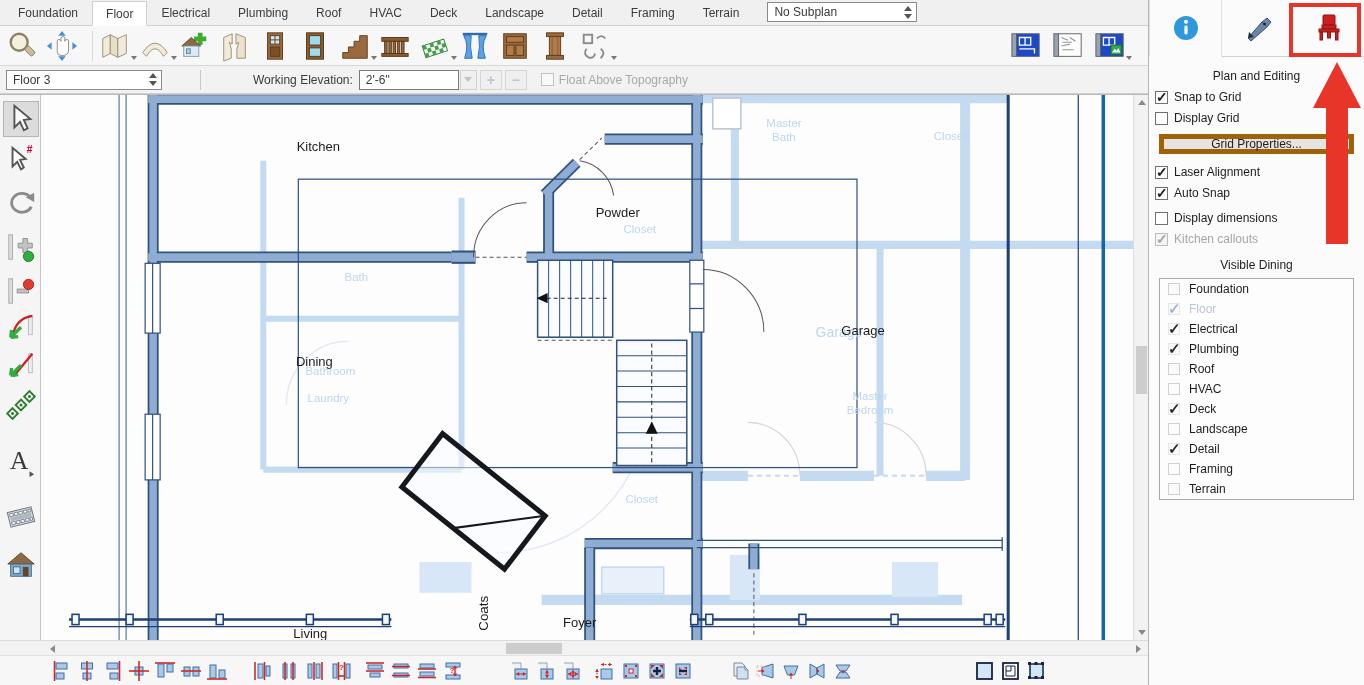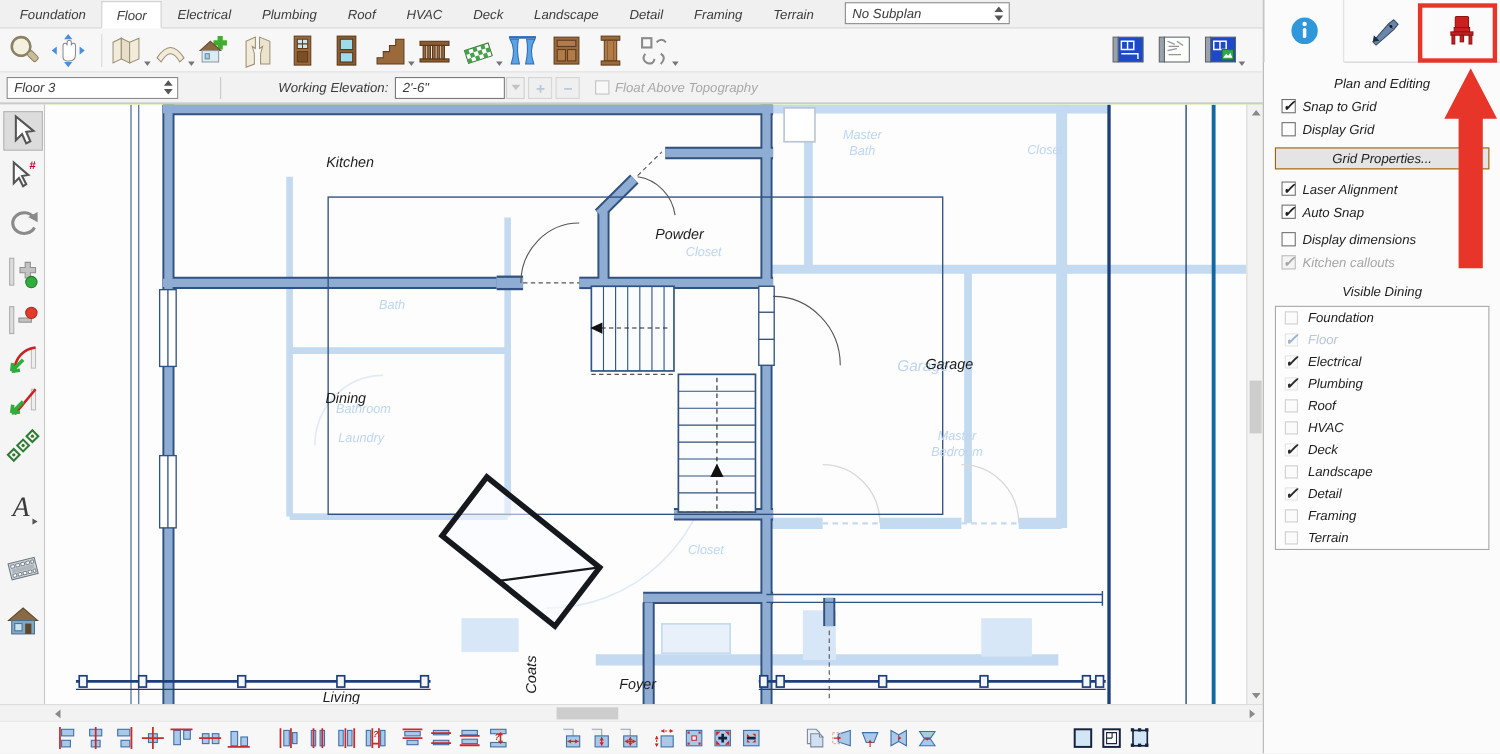--- a/index.html
+++ b/index.html
@@ -1,18 +1,18 @@
 <!DOCTYPE html>
 <html><head>
 <meta charset="utf-8">
 <style>
   * { margin:0; padding:0; box-sizing:border-box; }
   html,body { width:1364px; height:685px; overflow:hidden; background:#e8e8e8;
     font-family:"Liberation Sans", sans-serif; font-size:12px; color:#3a3a3a; }
-  .app { width:1364px; height:685px; display:flex; flex-direction:column; background:#f4f4f4;font-style:italic; }
+  .app { width:1364px; height:685px; display:flex; flex-direction:column; background:#f4f4f4; }
   .cols { display:flex; flex:1 1 auto; min-height:0; }
   .leftcol { width:1148px; display:flex; flex-direction:column; }
 
   
   .tabbar { height:26px; background:#f0f0f0; border-bottom:1px solid #cfcfcf; display:flex; align-items:flex-end; padding-left:4px; }
   .tab { padding:0 13px; line-height:24px; height:25px; color:#3c3c3c; cursor:default; border:1px solid transparent; }
   .tab.active { background:#fff; border:1px solid #cfcfcf; border-bottom:1px solid #fff; margin-bottom:-1px; }
   .subplan { margin-left:14px; margin-bottom:3px; width:150px; height:20px; background:#fff; border:1px solid #8a8a8a; display:flex; align-items:center; padding-left:6px; position:relative; }
   .spin { position:absolute; right:2px; top:1px; bottom:1px; width:13px; display:flex; flex-direction:column; justify-content:center; align-items:center; gap:3px; }
   .tri-up { width:0; height:0; border-left:4px solid transparent; border-right:4px solid transparent; border-bottom:5px solid #555; }
@@ -69,27 +69,27 @@
 
   .statusbar { height:15px; background:#f1f1f1; border-top:1px solid #d5d5d5; display:flex; align-items:center; padding-left:6px; font-size:11.5px; color:#333; }
 
   
   .panel { width:216px; background:#fbfbfb; border-left:1px solid #b5b5b5; position:relative; display:flex; flex-direction:column; }
   .ptabs { height:57px; display:flex; }
   .ptab { flex:1; display:flex; align-items:center; justify-content:center; border-bottom:1px solid #cfcfcf; }
   .ptab.active { border-bottom:1px solid transparent; border-left:1px solid #e0e0e0; border-right:1px solid #e0e0e0; background:#fbfbfb; }
   .ptab svg { width:30px; height:30px; }
   .ptitle { text-align:center; margin-top:12px; color:#1d1d1d; }
-  .prow { display:flex; margin:7px 0 0 16px; color:#1d1d1d; }
+  .prow { display:flex; align-items:center; margin:7px 0 0 6px; color:#1d1d1d; }
   .prow .box { width:13px; height:13px; border:1px solid #707070; background:#fff; margin-right:6px; position:relative; flex:0 0 auto; }
   .prow.checked .box::after { content:"\2713"; position:absolute; left:0px; top:-3px; font-size:14px; font-weight:bold; color:#1d1d1d; }
   .prow.disabled { color:#a6a6a6; }
   .prow.disabled .box { border-color:#bdbdbd; background:#f4f4f4; }
   .prow.disabled .box::after { color:#a6a6a6; }
-  .pbtn { margin:9px 10px 0 10px; height:20px; background:#e4e4e4; border:1px solid #a16207; display:flex; align-items:center; justify-content:center; color:#1d1d1d; }
+  .pbtn { margin:9px 10px 0 10px; height:20px; background:#e4e4e4; border:5px solid #a16207; display:flex; align-items:center; justify-content:center; color:#1d1d1d; }
   .plist { margin:6px 10px 0 10px; border:1px solid #a8a8a8; background:#fdfdfd; }
   .plitem { height:20px; display:flex; align-items:center; padding-left:8px; color:#1d1d1d; }
   .plitem .box { width:12px; height:12px; border:1px solid #d0d0d0; background:#fbfbfb; margin-right:9px; position:relative; flex:0 0 auto; }
   .plitem.checked .box { border-color:#e6e6e6; }
   .plitem.checked .box::after { content:"\2713"; position:absolute; left:-1px; top:-4px; font-size:15px; font-weight:bold; color:#2b2b2b; }
   .plitem.disabled { color:#b9c6d6; }
   .plitem.disabled .box::after { color:#9fb4cc; }
   .hlbox { position:absolute; top:3px; left:140px; width:72px; height:54px; border:4px solid #e8352a; pointer-events:none; }
   .hlarrow { position:absolute; top:62px; left:163px; width:50px; height:182px; pointer-events:none; }
 </style>

